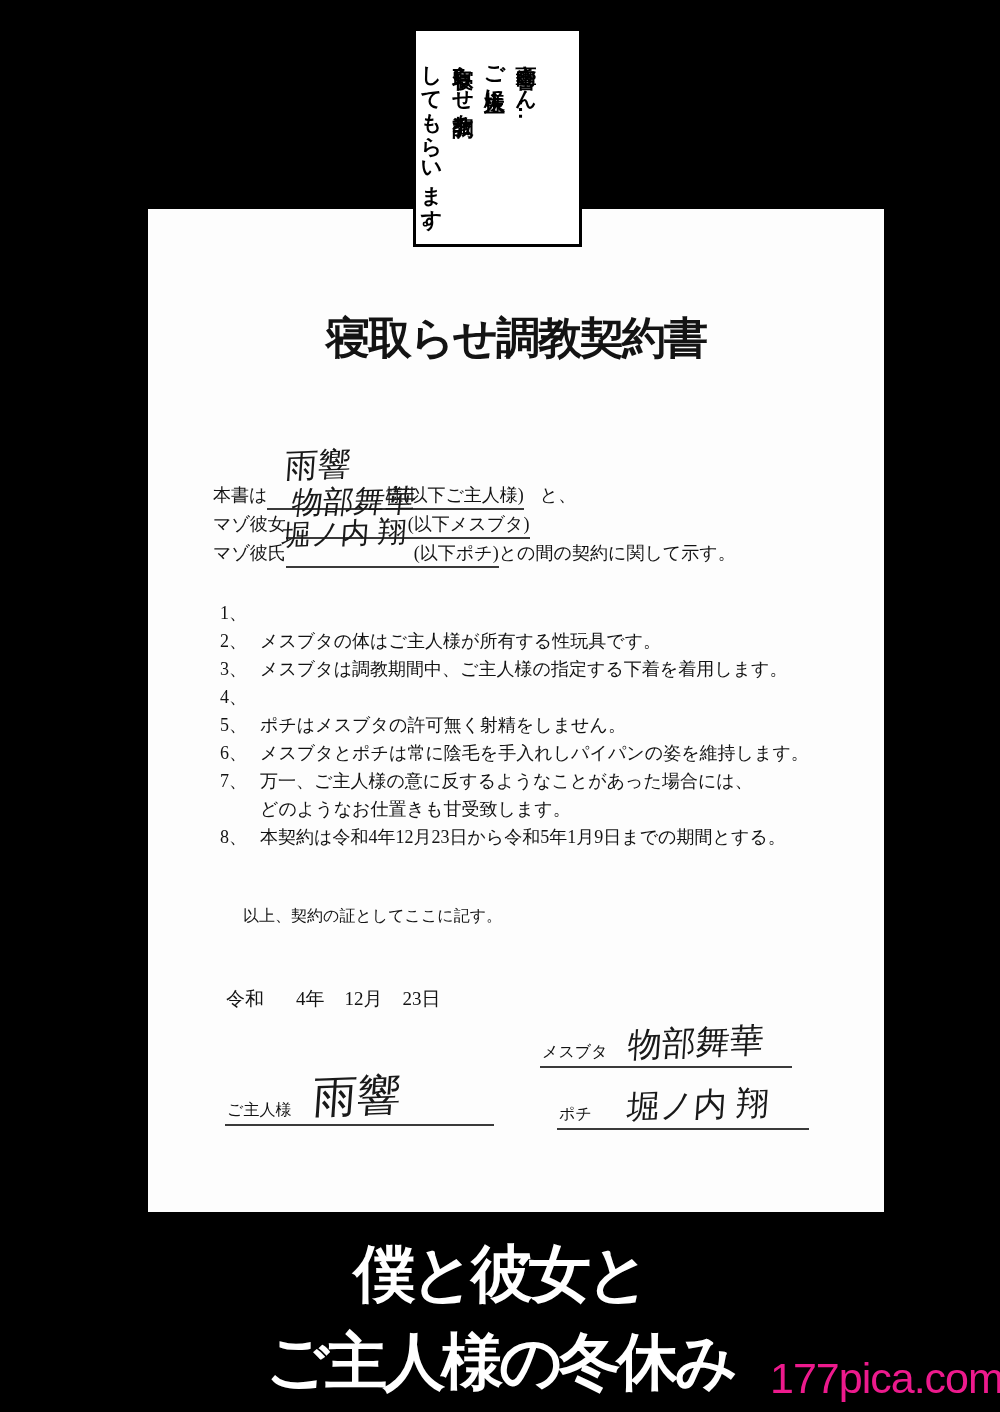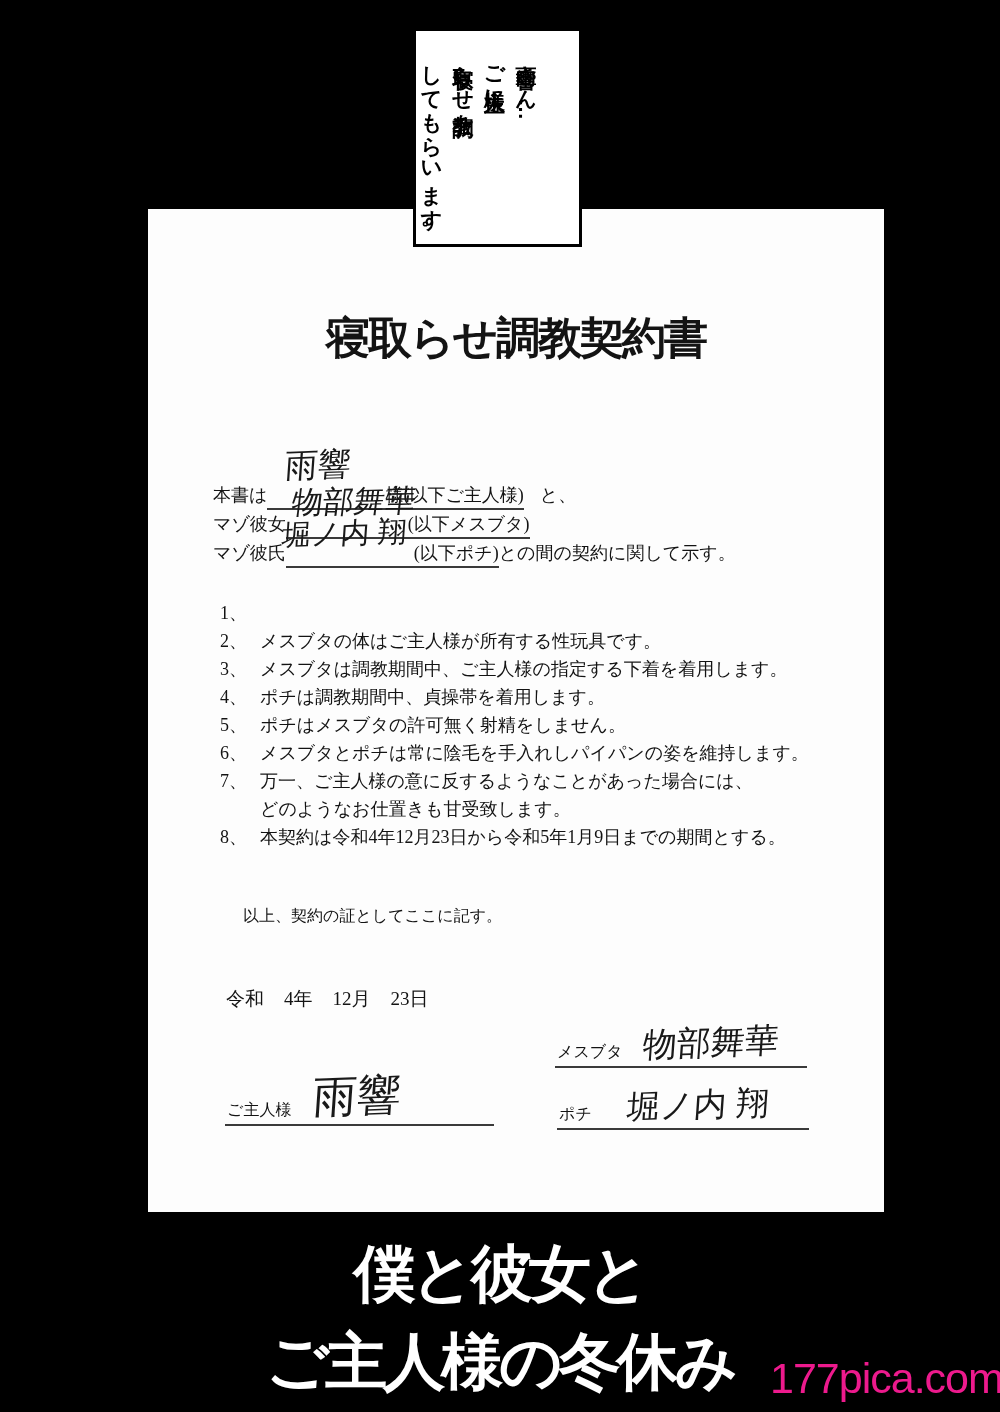--- a/index.html
+++ b/index.html
@@ -36,28 +36,28 @@
   .hand-n2{left:6px;top:-22px;font-size:31px;transform:rotate(-1deg) skewX(-8deg);}
   .hand-n3{left:-4px;top:-20px;font-size:29px;}
   .tail-gap{margin-left:16px;}
   
   .clauses{position:absolute;left:72px;top:390px;font-size:18px;line-height:28px;white-space:nowrap;}
   .clause{display:flex;}
   .clause-num{width:40px;flex:0 0 40px;}
   
   .closing{position:absolute;left:95px;top:697px;font-size:16px;white-space:nowrap;}
   .date-line{position:absolute;left:78px;top:777px;font-size:19px;white-space:nowrap;}
-  .date-line .d-year{margin-left:20px;}
+  .date-line .d-year{margin-left:32px;}
   .date-line .d-month{margin-left:20px;}
   .date-line .d-day{margin-left:20px;}
   
   .sig{position:absolute;border-bottom:2px solid #3a3a3a;}
   .sig-label{position:absolute;left:2px;bottom:3px;font-size:16px;white-space:nowrap;}
   .sig-hand{position:absolute;white-space:nowrap;}
-  .sig-mesubuta{left:407px;top:826px;width:252px;height:31px;}
+  .sig-mesubuta{left:392px;top:826px;width:252px;height:31px;}
   .sig-mesubuta .sig-hand{left:88px;bottom:0px;font-size:34px;}
   .sig-master{left:77px;top:880px;width:269px;height:35px;}
   .sig-master .sig-hand{left:88px;bottom:-2px;font-size:44px;}
   .sig-pochi{left:409px;top:886px;width:252px;height:33px;}
   .sig-pochi .sig-hand{left:70px;bottom:0px;font-size:33px;}
   
   .bubble{
     position:absolute;left:413px;top:28px;width:169px;height:219px;
     background:#fff;border:3px solid #000;box-sizing:border-box;z-index:2;
   }
@@ -104,21 +104,20 @@
       <div class="clause">
           <span class="clause-num">2、</span>
           <span>メスブタの体はご主人様が所有する性玩具です。</span>
         </div>
       <div class="clause">
           <span class="clause-num">3、</span>
           <span>メスブタは調教期間中、ご主人様の指定する下着を着用します。</span>
         </div>
       <div class="clause">
           <span class="clause-num">4、</span>
-          <span>ポチは調教期間中、貞操帯を着用します。</span>
         </div>
       <div class="clause">
           <span class="clause-num">5、</span>
           <span>ポチはメスブタの許可無く射精をしません。</span>
         </div>
       <div class="clause">
           <span class="clause-num">6、</span>
           <span>メスブタとポチは常に陰毛を手入れしパイパンの姿を維持します。</span>
         </div>
       <div class="clause">

